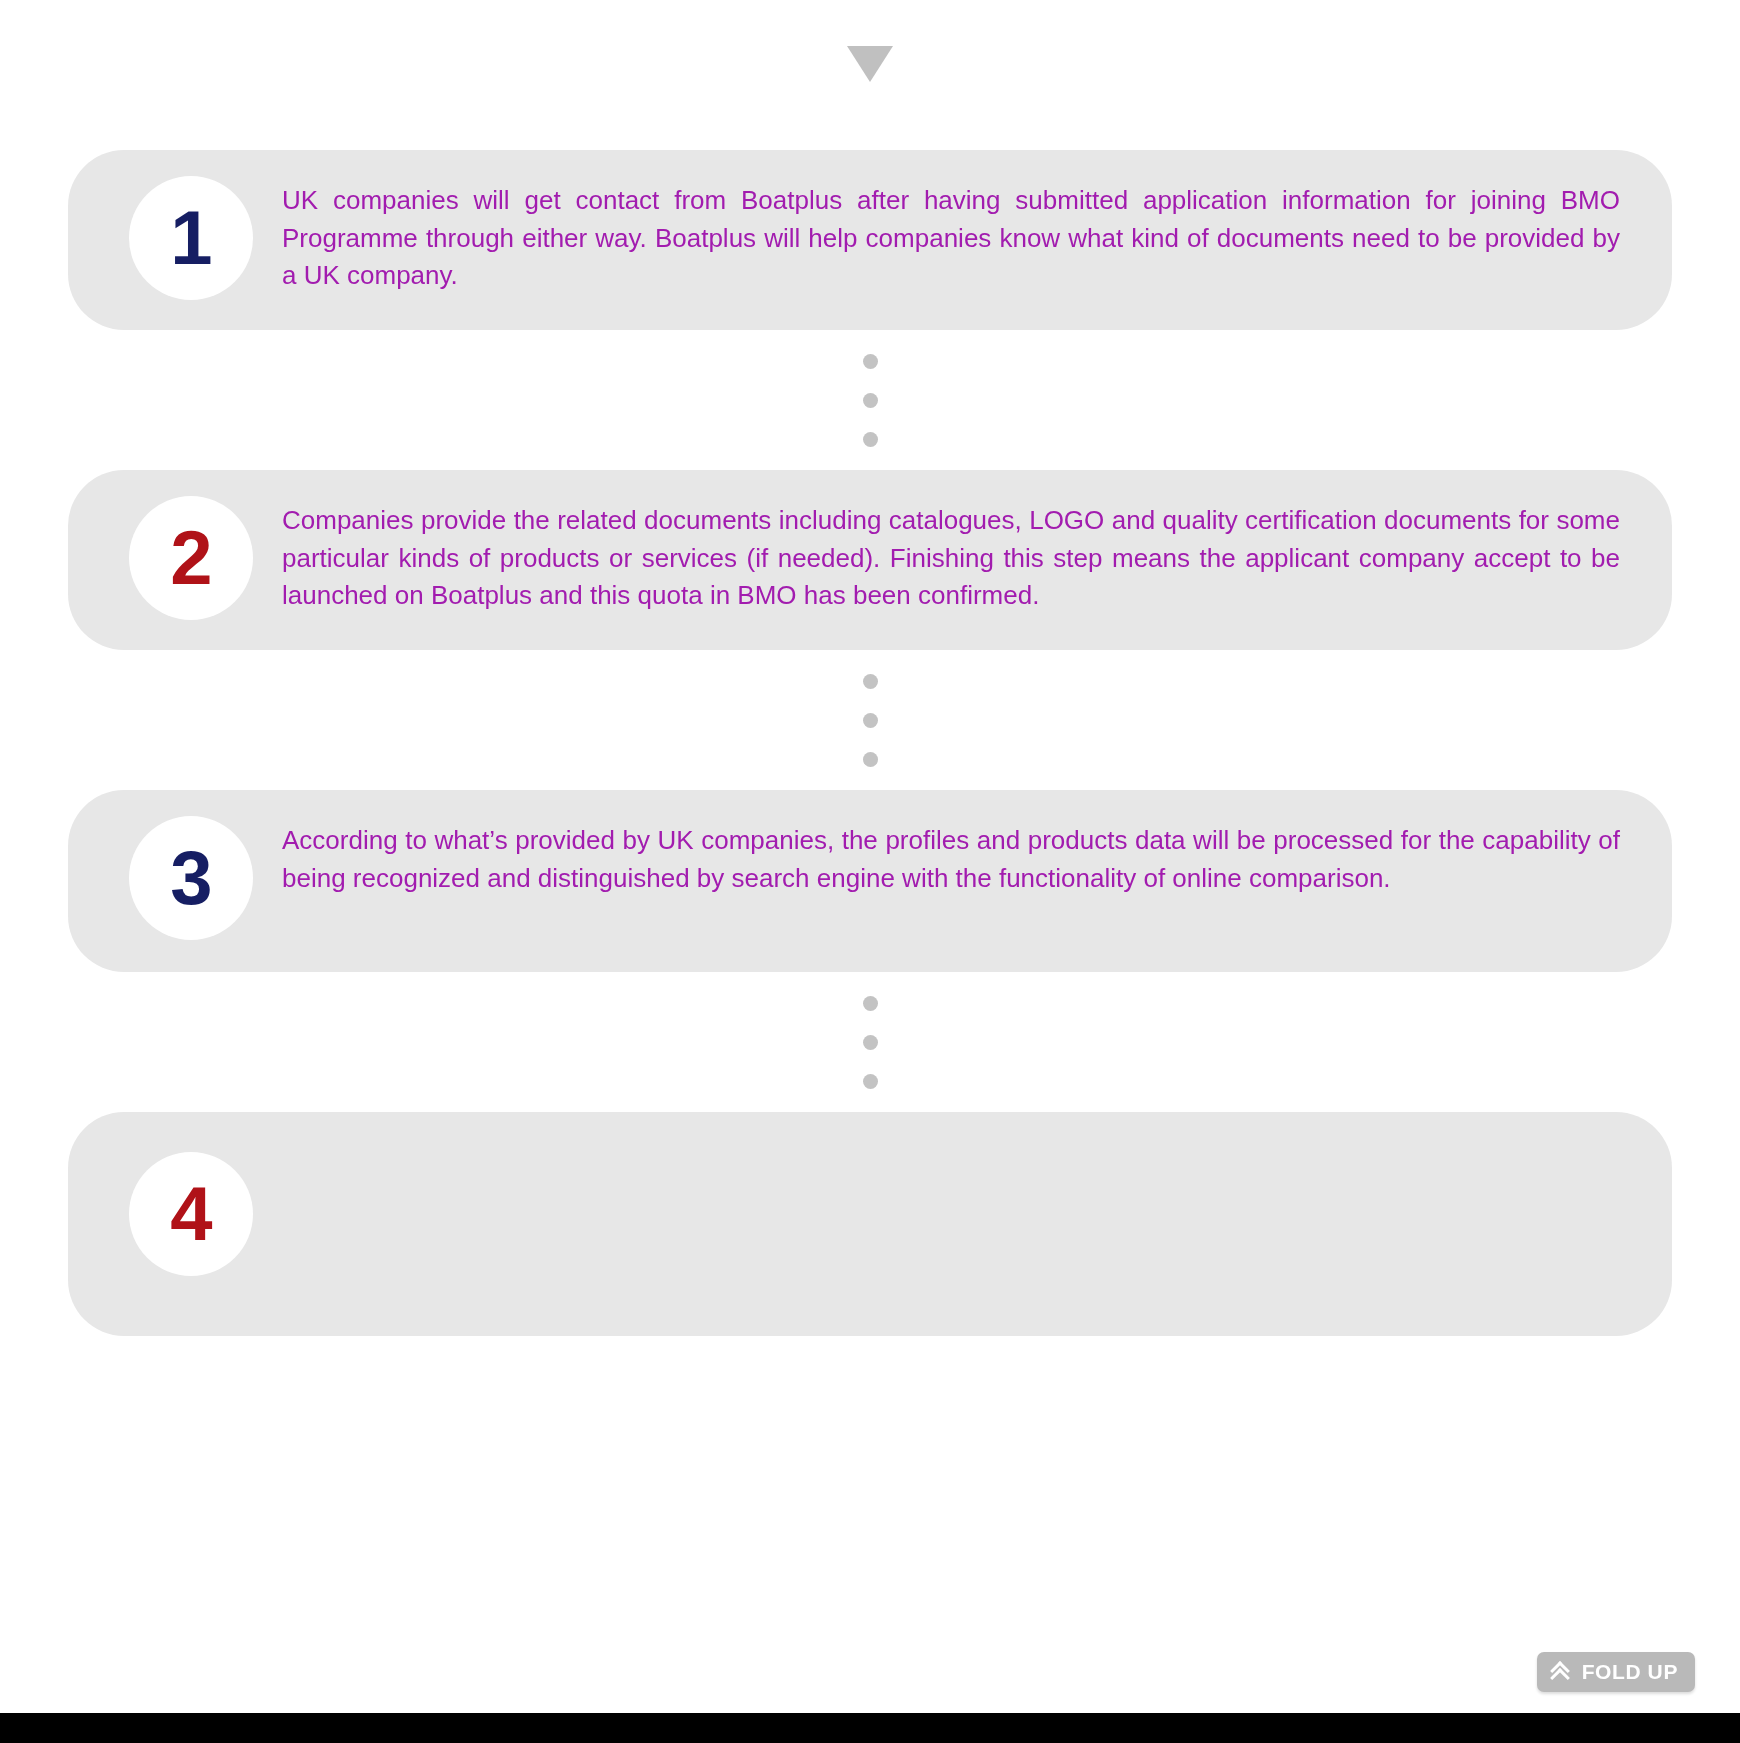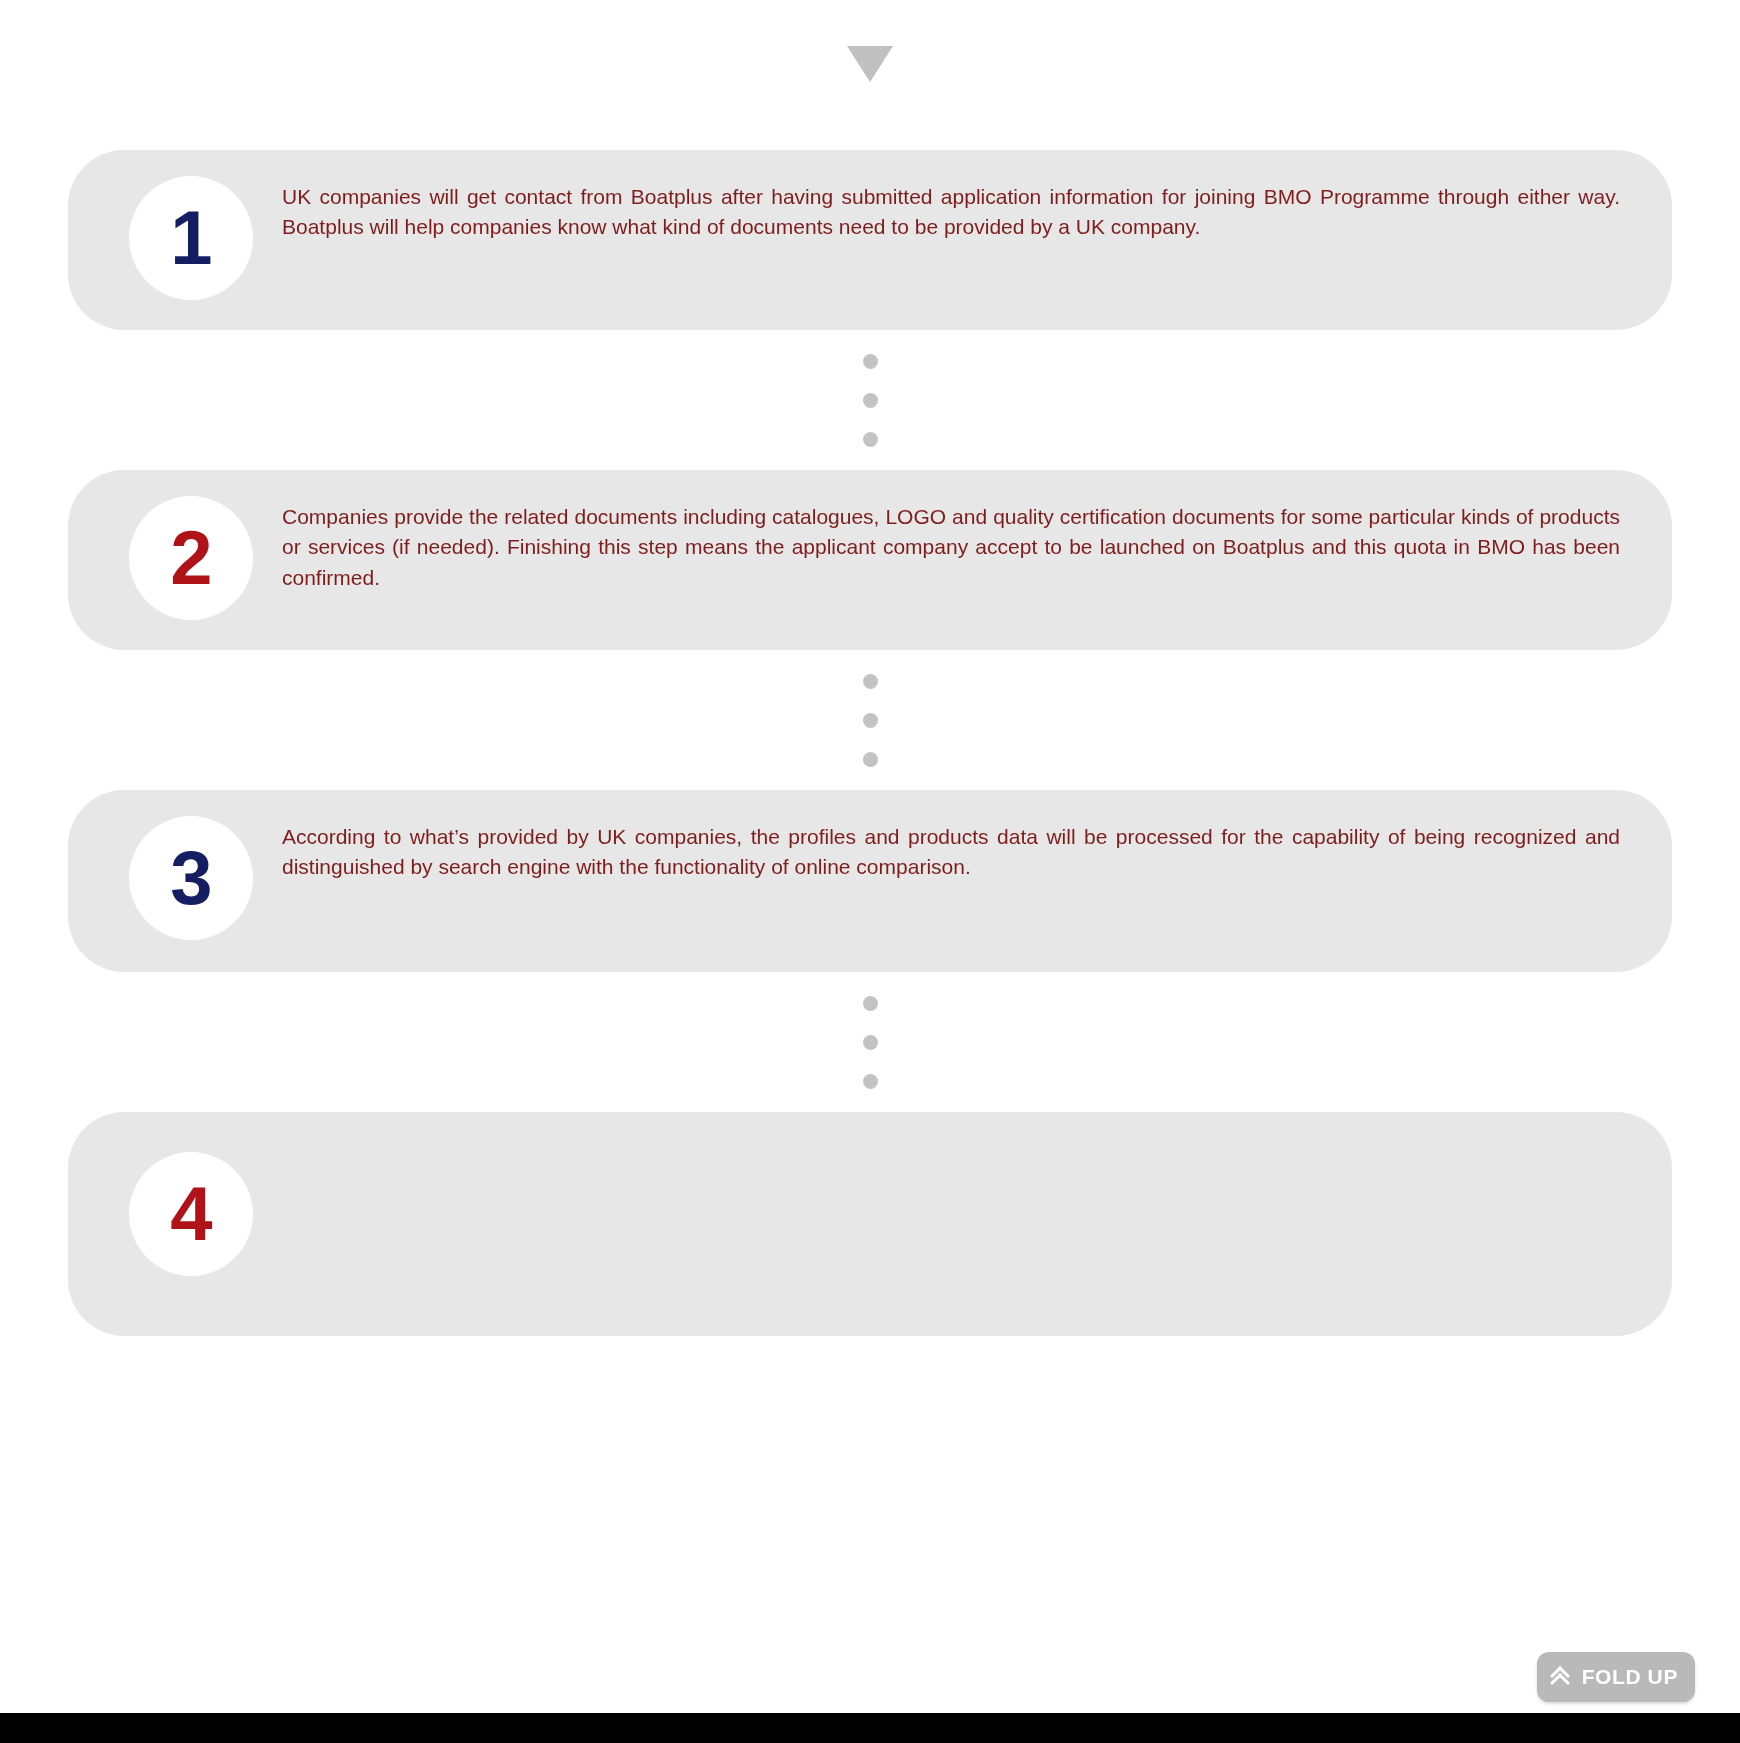--- a/index.html
+++ b/index.html
@@ -87,22 +87,22 @@
     font-size: 76px;
     font-weight: 700;
     line-height: 1;
     letter-spacing: -1px;
   }
   .badge.navy  { color: #161e63; }
   .badge.red   { color: #b01218; }
 
   .step-text {
     flex: 1 1 auto;
-    color: #7f1d1d;
-    font-size: 21px;
+    color: #a21caf;
+    font-size: 26px;
     line-height: 1.45;
     text-align: justify;
     text-justify: inter-word;
     padding-top: 6px;
     padding-right: 6px;
   }
   .step-text.nojustify { text-align: left; }
 
   
   .connector {
@@ -125,23 +125,23 @@
     position: absolute;
     left: 0;
     top: 1640px;
     width: 1740px;
     height: 70px;
   }
   .foldup-btn {
     position: absolute;
     right: 45px;
     top: 12px;
-    height: 50px;
+    height: 40px;
     padding: 0 17px 0 14px;
-    border-radius: 12px;
+    border-radius: 7px;
     background: #b9b9b9;
     color: #ffffff;
     font-size: 21px;
     font-weight: 700;
     letter-spacing: 0.6px;
     display: inline-flex;
     align-items: center;
     gap: 9px;
     border: none;
     cursor: pointer;

